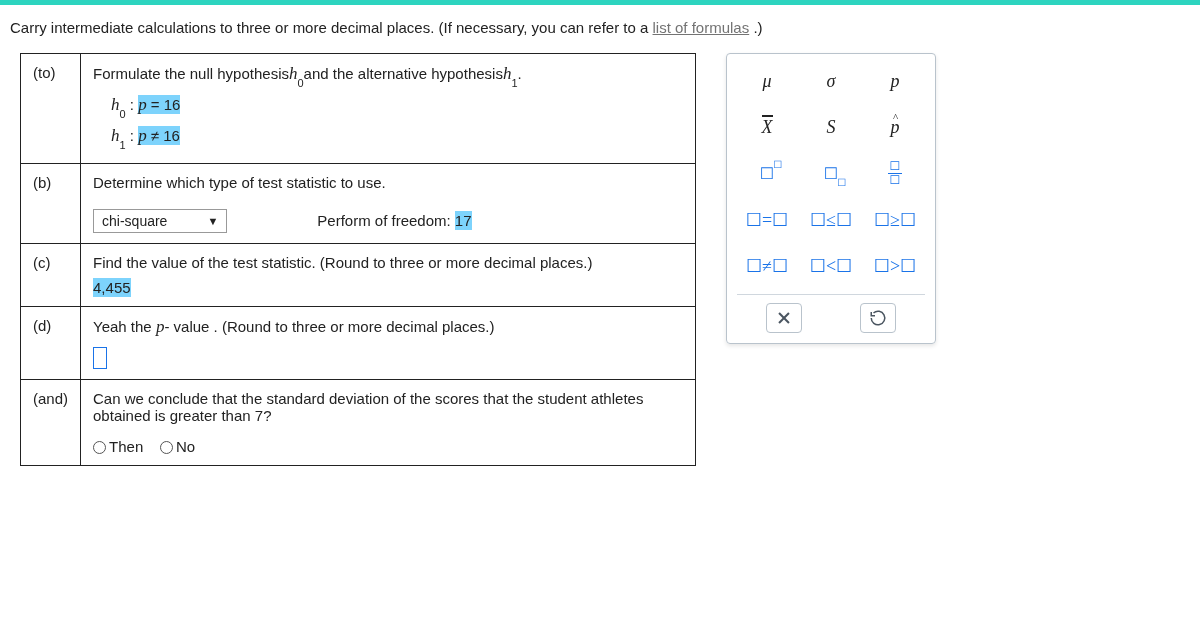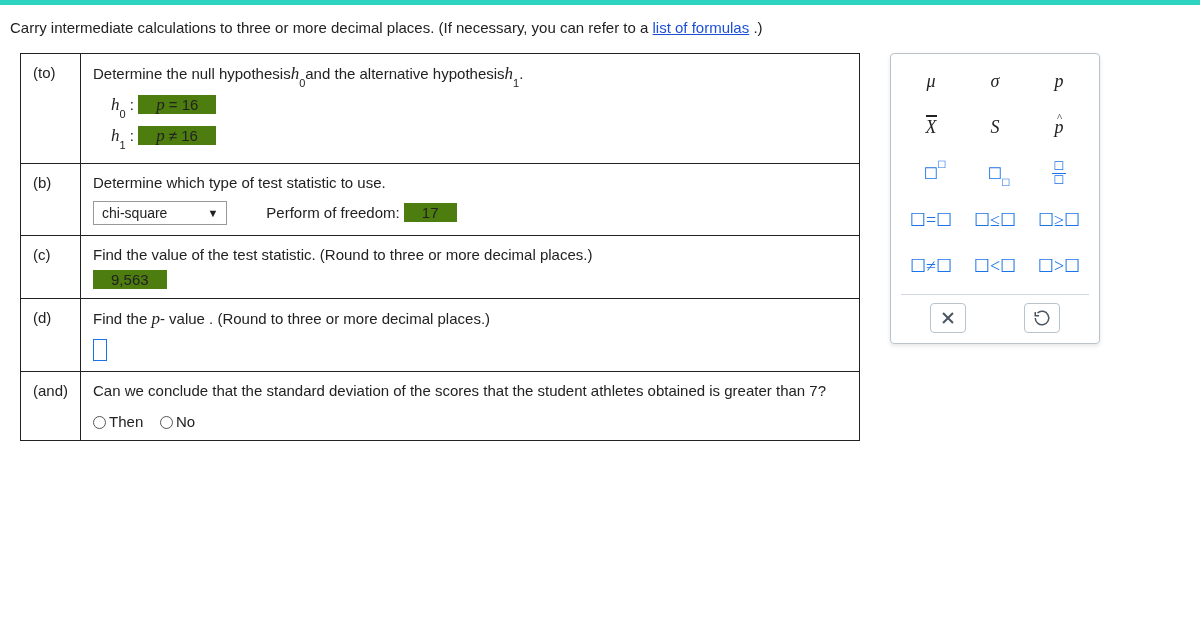--- a/index.html
+++ b/index.html
@@ -20,37 +20,37 @@
   }
   .layout {
     display: flex;
     align-items: flex-start;
     gap: 30px;
     padding: 8px 10px 20px 20px;
   }
   .qtable {
     border: 1px solid #222;
     border-collapse: collapse;
-    width: 840px;
+    width: 676px;
   }
   .qtable td {
     border: 1px solid #222;
     padding: 10px 12px;
     vertical-align: top;
   }
   .lbl {
     width: 50px;
     white-space: nowrap;
     text-align: left;
   }
   .sub0 { font-size: 11px; vertical-align: sub; position: relative; top: 4px; }
   .sub1 { font-size: 11px; vertical-align: sub; position: relative; top: 4px; }
   .it { font-style: italic; font-family: 'Times New Roman', serif; font-size: 17px; }
-  .hl { background: #4d7c0f; padding: 1px 18px; }
-  .link { color: #1d4ed8; text-decoration: underline; cursor: pointer; }
+  .hl { background: #7dd3fc; padding: 1px 0; }
+  .link { color: #737373; text-decoration: underline; cursor: pointer; }
   .selbox {
     border: 1px solid #999;
     padding: 3px 8px;
     display: inline-flex;
     align-items: center;
     gap: 40px;
     font-size: 14px;
   }
   .tri { font-size: 11px; }
   .radio {
@@ -160,59 +160,59 @@
 </div>
 
 <div class="layout">
 
 <table class="qtable">
   <tbody>
         <tr>
     <td class="lbl">(to)</td>
     <td>
       <div>
-        <span>Determine the null hypothesis</span><span class="it">h</span><span class="sub0">0</span><span>and the alternative hypothesis</span><span class="it">h</span><span class="sub1">1</span><span>.</span>
+        <span>Formulate the null hypothesis</span><span class="it">h</span><span class="sub0">0</span><span>and the alternative hypothesis</span><span class="it">h</span><span class="sub1">1</span><span>.</span>
       </div>
       <div class="hyp-row">
         <span class="it">h</span><span class="sub0">0</span><span> : </span><span class="hl"><span class="it">p</span><span> = 16</span></span>
       </div>
       <div class="hyp-row">
         <span class="it">h</span><span class="sub1">1</span><span> : </span><span class="hl"><span class="it">p</span><span> ≠ 16</span></span>
       </div>
     </td>
   </tr>
   <tr>
     <td class="lbl">(b)</td>
     <td>
       <div>Determine which type of test statistic to use.</div>
-      <div style="margin-top:10px; display:flex; align-items:center; gap:39px;">
+      <div style="margin-top:18px; display:flex; align-items:center; gap:90px;">
         <span class="selbox">
           <span>chi-square</span>
           <span class="tri">▼</span>
         </span>
         <span>
           <span>Perform of freedom: </span><span class="hl">17</span>
         </span>
       </div>
     </td>
   </tr>
   <tr>
     <td class="lbl">(c)</td>
     <td>
       <div>Find the value of the test statistic. (Round to three or more decimal places.)</div>
       <div class="ans-inline" style="margin-top:8px;">
-        <span class="hl">9,563</span>
+        <span class="hl">4,455</span>
       </div>
     </td>
   </tr>
   <tr>
     <td class="lbl">(d)</td>
     <td>
       <div>
-        <span>Find the </span><span class="it">p</span><span>- value . (Round to three or more decimal places.)</span>
+        <span>Yeah the </span><span class="it">p</span><span>- value . (Round to three or more decimal places.)</span>
       </div>
       <div style="margin-top:10px;">
         <span class="small-input-box"></span>
       </div>
     </td>
   </tr>
   <tr>
     <td class="lbl">(and)</td>
     <td>
       <div>Can we conclude that the standard deviation of the scores that the student athletes obtained is greater than 7?</div>

